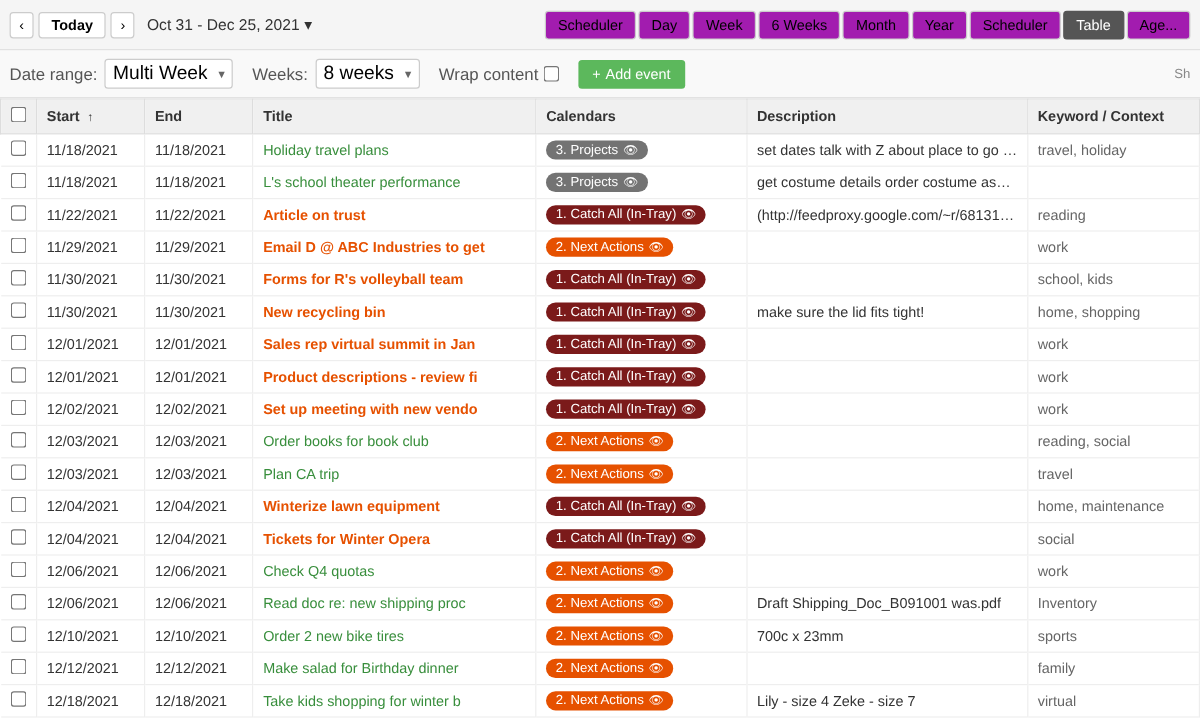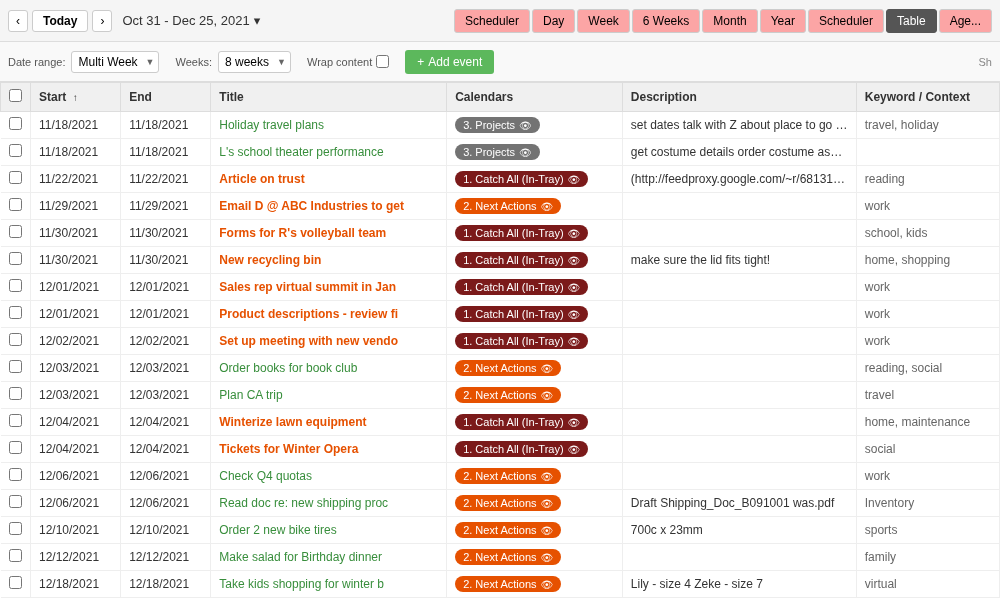--- a/index.html
+++ b/index.html
@@ -42,46 +42,46 @@
     .view-tabs {
       margin-left: auto;
       display: flex;
       gap: 2px;
     }
     .view-tab {
       padding: 4px 10px;
       border: 1px solid #ccc;
       border-radius: 3px;
       cursor: pointer;
-      background: #fca5a5;
+      background: #a21caf;
       font-size: 12px;
     }
     .view-tab.active {
       background: #555;
       color: #fff;
       border-color: #555;
     }
 
     
     .second-bar {
       display: flex;
       align-items: center;
       padding: 6px 8px;
       border-bottom: 1px solid #ddd;
       background: #f9f9f9;
       height: 40px;
       gap: 16px;
     }
     .toolbar-group { display: flex; align-items: center; gap: 6px; }
-    .toolbar-label { font-size: 11px; color: #555; }
+    .toolbar-label { font-size: 14px; color: #555; }
     .select-box {
       border: 1px solid #ccc;
       border-radius: 3px;
       padding: 3px 20px 3px 6px;
-      font-size: 12px;
+      font-size: 16px;
       background: #fff;
       cursor: pointer;
       appearance: none;
       -webkit-appearance: none;
       position: relative;
     }
     .select-wrapper {
       position: relative;
       display: inline-block;
     }

